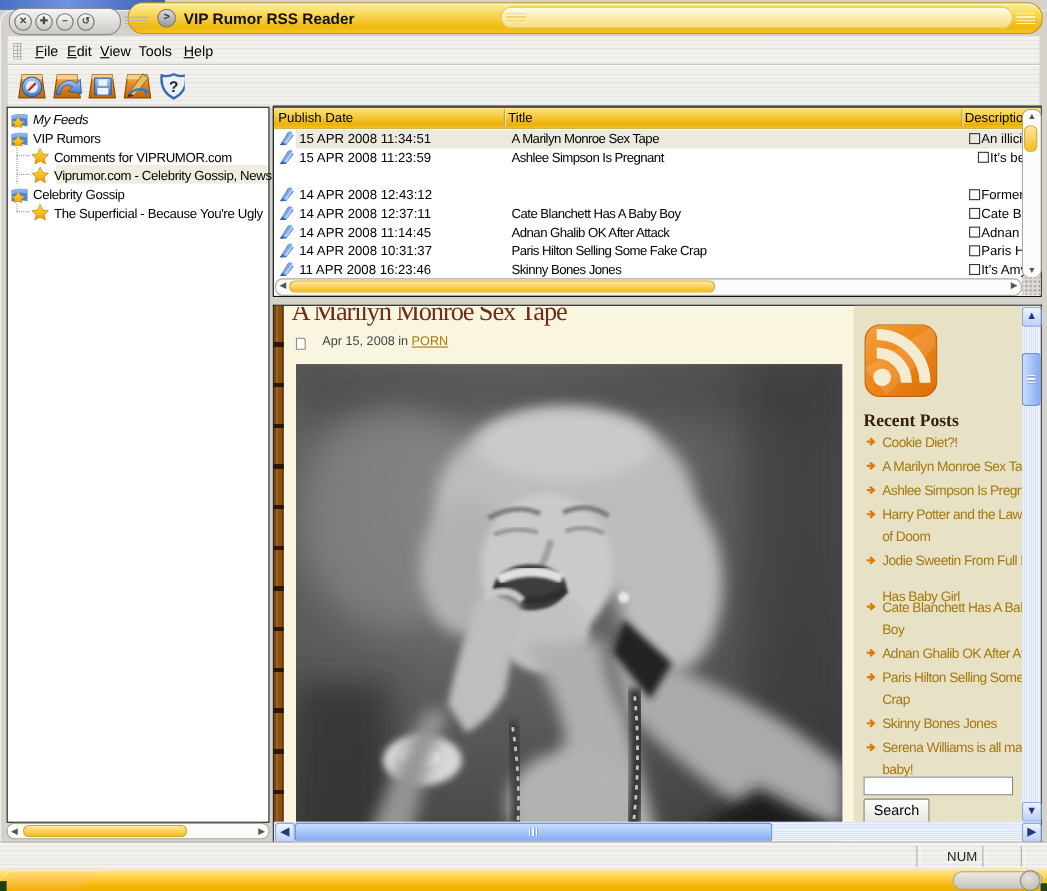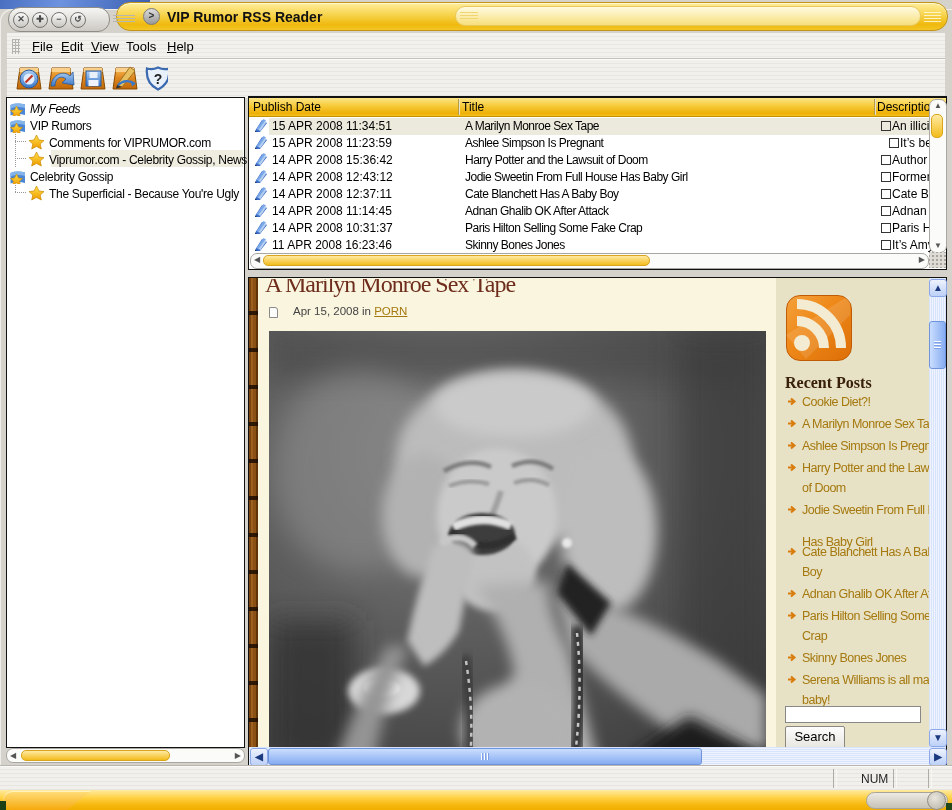--- a/index.html
+++ b/index.html
@@ -234,34 +234,25 @@
         <span class="c"><span class="cbx"></span>An illicit</span>
       </div>
     <div class="lrow" style="top:36px;">
         <svg class="ic">
           <use href="#bluepen"></use>
         </svg>
         <span class="d">15 APR 2008 11:23:59</span>
         <span class="t">Ashlee Simpson Is Pregnant</span>
         <span class="c" style="left:640px;"><span class="cbx"></span>It’s bee</span>
       </div>
-    <div class="lrow" style="top:53px;">
-        <svg class="ic">
-          <use href="#bluepen"></use>
-        </svg>
-        <span class="d">14 APR 2008 15:36:42</span>
-        <span class="t">Harry Potter and the Lawsuit of Doom</span>
-        <span class="c"><span class="cbx"></span>Author</span>
-      </div>
     <div class="lrow" style="top:70px;">
         <svg class="ic">
           <use href="#bluepen"></use>
         </svg>
         <span class="d">14 APR 2008 12:43:12</span>
-        <span class="t">Jodie Sweetin From Full House Has Baby Girl</span>
         <span class="c"><span class="cbx"></span>Former</span>
       </div>
     <div class="lrow" style="top:87px;">
         <svg class="ic">
           <use href="#bluepen"></use>
         </svg>
         <span class="d">14 APR 2008 12:37:11</span>
         <span class="t">Cate Blanchett Has A Baby Boy</span>
         <span class="c"><span class="cbx"></span>Cate Bl</span>
       </div>

